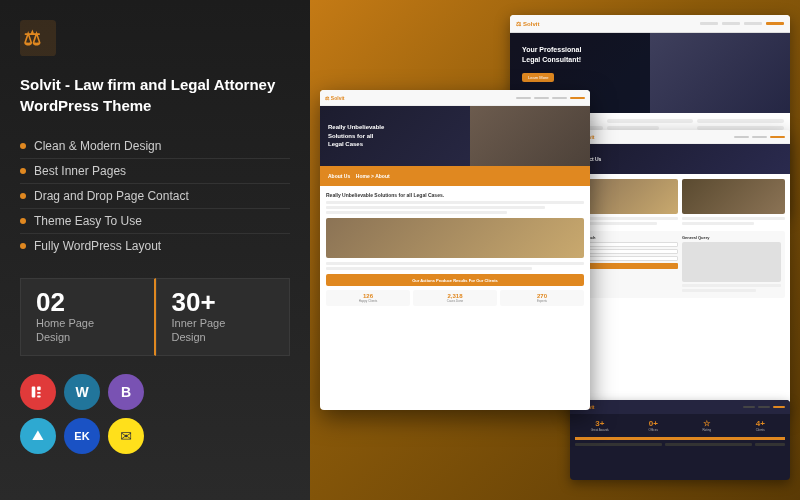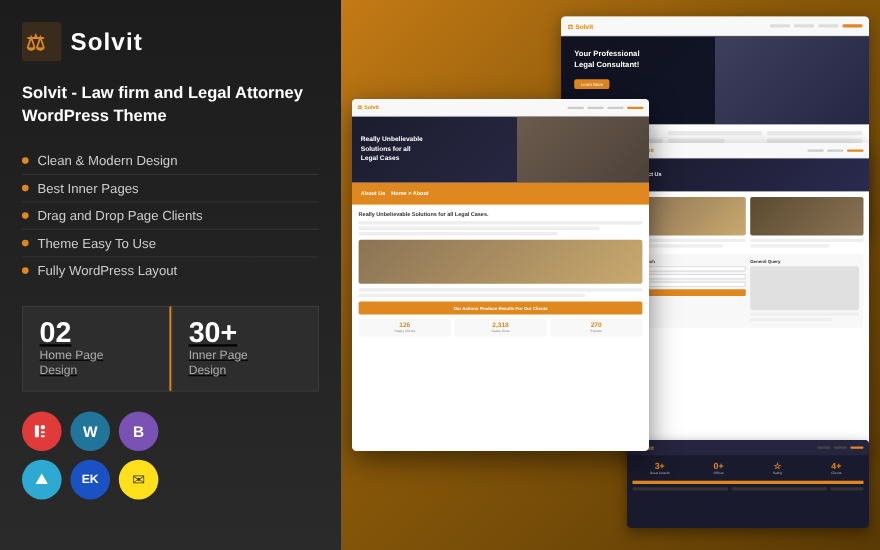--- a/index.html
+++ b/index.html
@@ -88,21 +88,20 @@
       display: flex;
       margin-bottom: 18px;
       gap: 0;
     }
 
     .stat-box {
       background: #2d2d2d;
       border: 1px solid #3a3a3a;
       padding: 10px 15px;
       flex: 1;
-      text-decoration: underline;
     }
 
     .stat-box:first-child {
       border-right: 2px solid #e08820;
     }
 
     .stat-number {
       color: #ffffff;
       font-size: 26px;
       font-weight: 700;
@@ -561,37 +560,36 @@
 
 <div class="main-container">
 
   <div class="left-panel">
 
     <div class="logo-area">
       <svg class="logo-icon" viewBox="0 0 40 40" fill="none">
         <rect width="40" height="40" rx="4" fill="#e08820" opacity="0.15"></rect>
         <text x="4" y="28" font-size="22" fill="#e08820" font-weight="bold">⚖</text>
       </svg>
-      <span class="logo-text">Solvit</span>
     </div>
 
     <div class="product-title">Solvit - Law firm and Legal Attorney WordPress Theme</div>
 
     <ul class="features-list">
       <li>
         <span class="check-dot"></span>
         <span>Clean &amp; Modern Design</span>
       </li>
       <li>
         <span class="check-dot"></span>
         <span>Best Inner Pages</span>
       </li>
       <li>
         <span class="check-dot"></span>
-        <span>Drag and Drop Page Clients</span>
+        <span>Drag and Drop Page Contact</span>
       </li>
       <li>
         <span class="check-dot"></span>
         <span>Theme Easy To Use</span>
       </li>
       <li>
         <span class="check-dot"></span>
         <span>Fully WordPress Layout</span>
       </li>
     </ul>

